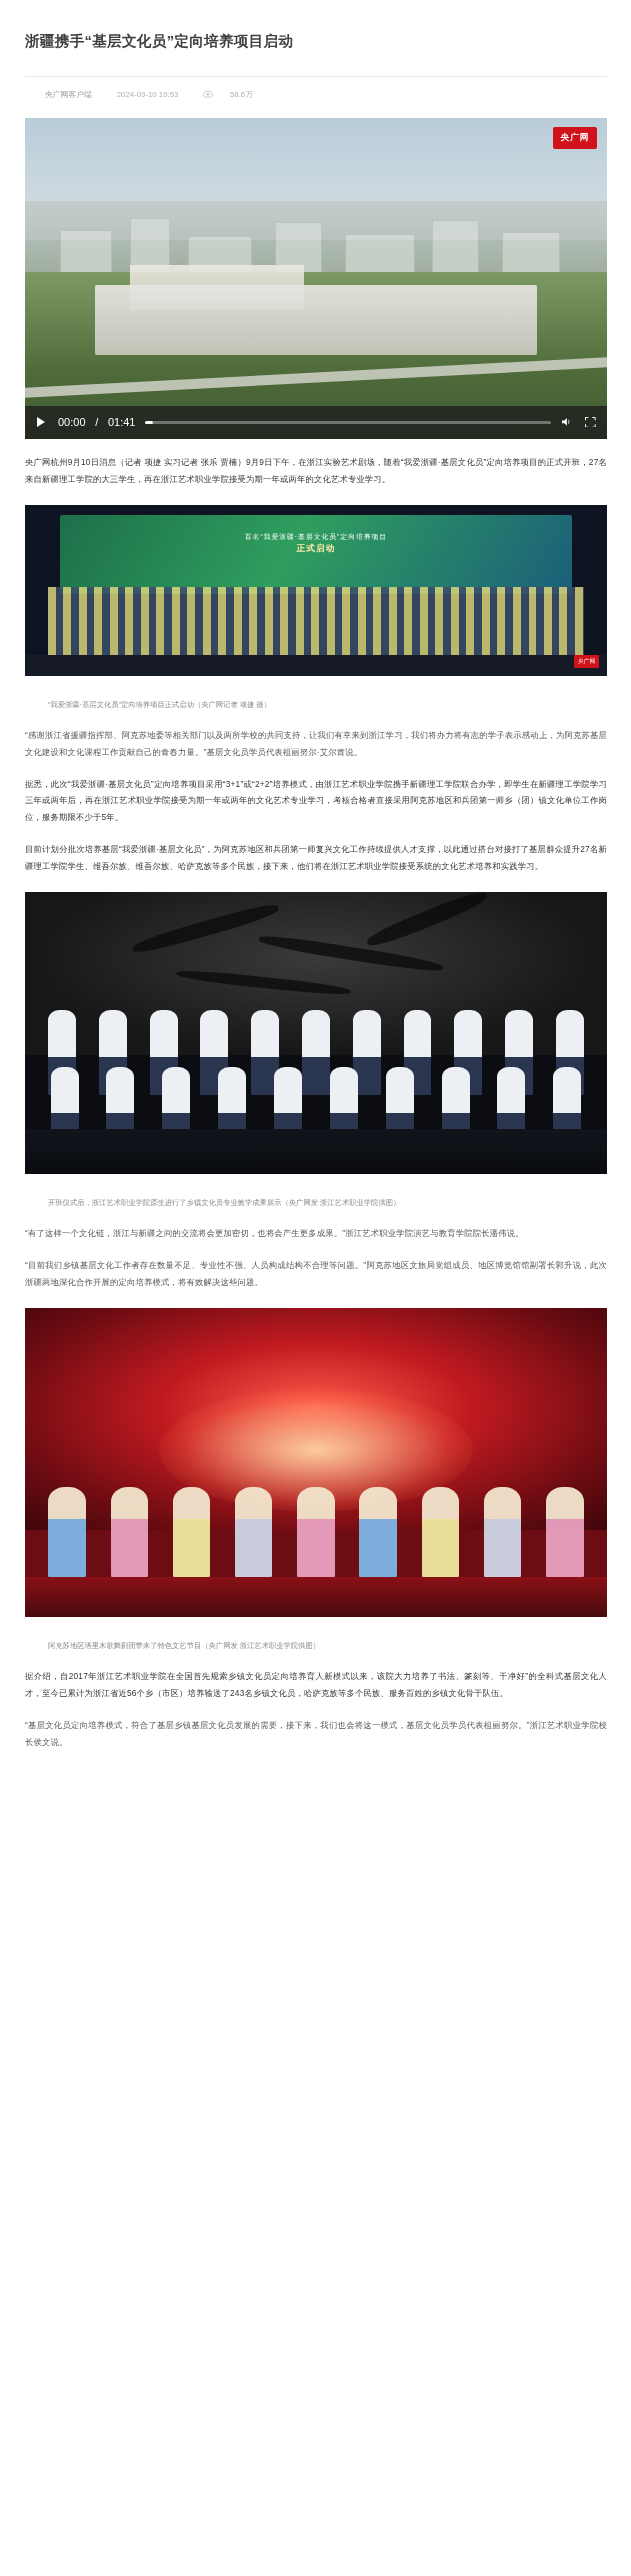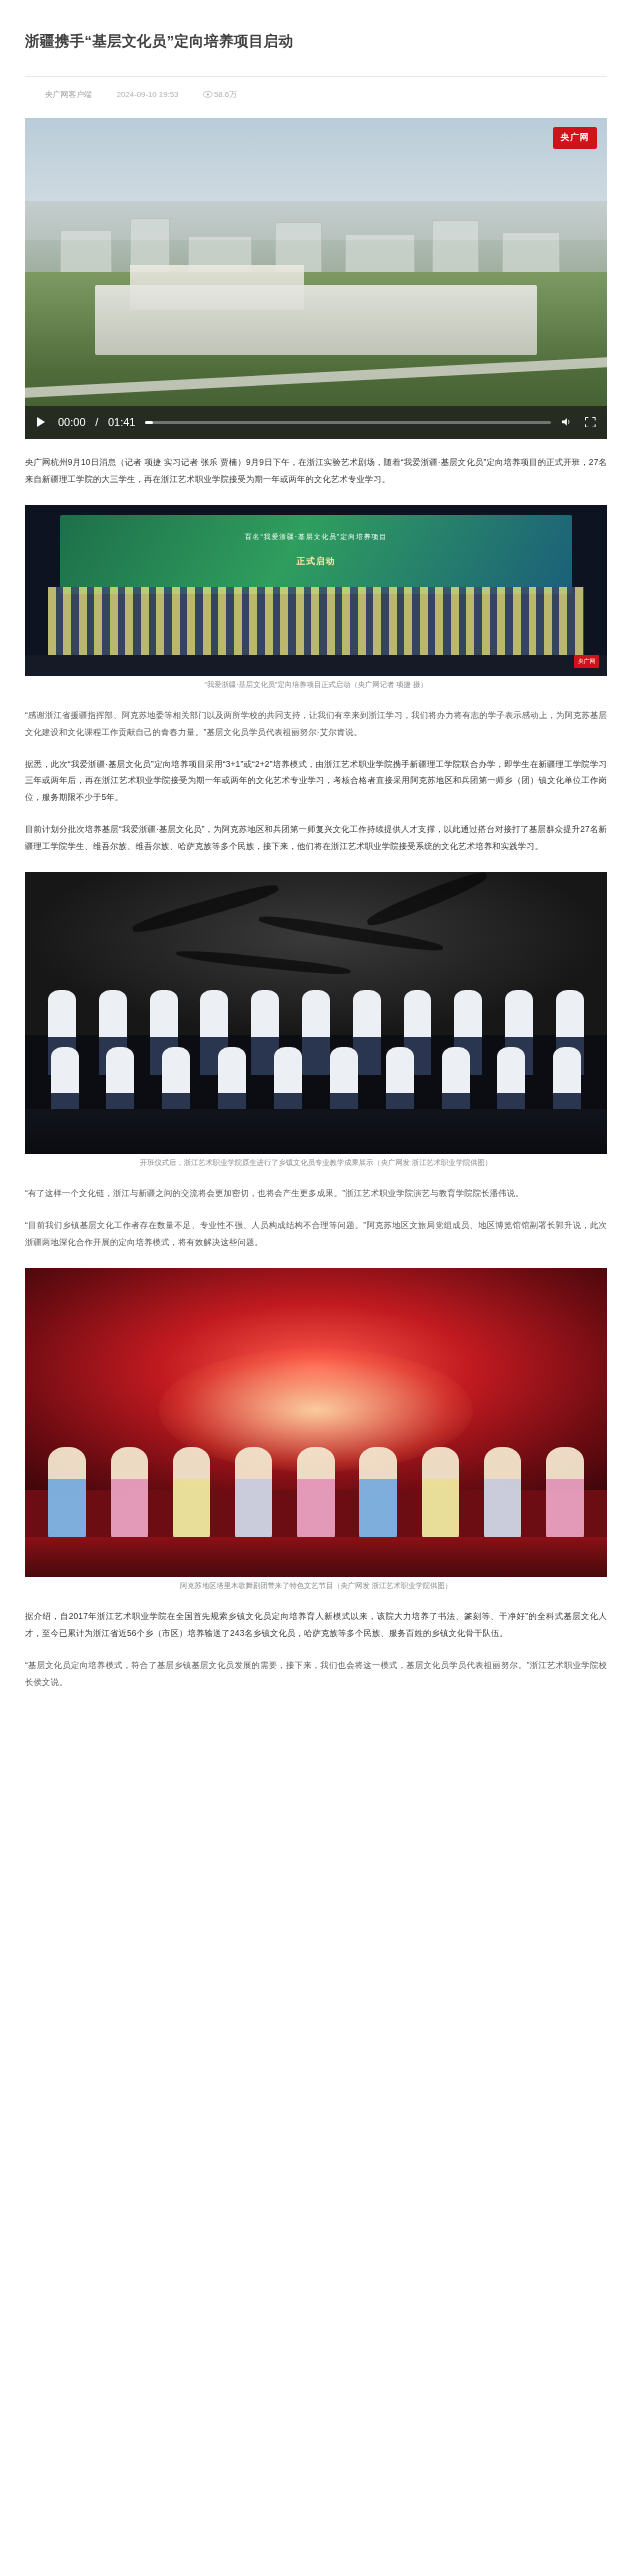--- a/index.html
+++ b/index.html
@@ -34,21 +34,21 @@
     gap: 25px;
     padding: 11.7px 25px 13.6px 25px;
     font-size: 7.8px;
     color: #999;
   }
   .meta .source { color: #9a9a9a; margin-left: 20px; }
   .meta .time { color: #b0b0b0; }
   .meta .views {
     display: flex;
     align-items: center;
-    gap: 1px;
+    gap: 17px;
     color: #b0b0b0;
   }
   .eye {
     display: inline-block;
     width: 9.7px;
     height: 6.8px;
     position: relative;
   }
   .eye svg { display: block; }
 
@@ -163,38 +163,38 @@
   figure { margin: 17.5px 0 5.8px 0; }
   .ph {
     width: 100%;
     position: relative;
     overflow: hidden;
     background: #222;
   }
   figcaption {
     font-size: 7.3px;
     color: #8a8a8a;
-    text-align: center;
+    text-align: left;
     line-height: 1.9;
-    margin-top: 2px;
+    margin-top: 22px;
     padding: 0 23px;
   }
 
   
   .img2 { height: 171px; background: #0d1320; }
   .img2 .screen {
     position: absolute; left: 6%; top: 6%; width: 88%; height: 46%;
     background: linear-gradient(120deg, #1d6f4a, #2f9e5e 45%, #1b5f7a);
     border-radius: 1.9px;
   }
   .img2 .screen .bannertext {
     position:absolute; left:0; right:0; top: 22%;
     text-align:center; color:#fff; font-size: 6.8px; letter-spacing:1px;
   }
-  .img2 .screen .bannertext b { display:block; font-size: 8.7px; margin-top: 14px; color:#ffe9a8;}
+  .img2 .screen .bannertext b { display:block; font-size: 8.7px; margin-top: 1px; color:#ffe9a8;}
   .img2 .choir {
     position:absolute; left:4%; bottom:10%; width:92%; height:42%;
     background: repeating-linear-gradient(90deg,#d9d57a 0 7.8px,#3c4d6b 7.8px 15.5px);
     opacity:.85;
   }
   .img2 .stagefloor {
     position:absolute; left:0; bottom:0; width:100%; height:12%;
     background:#151a26;
   }
   .img2 .badge {

